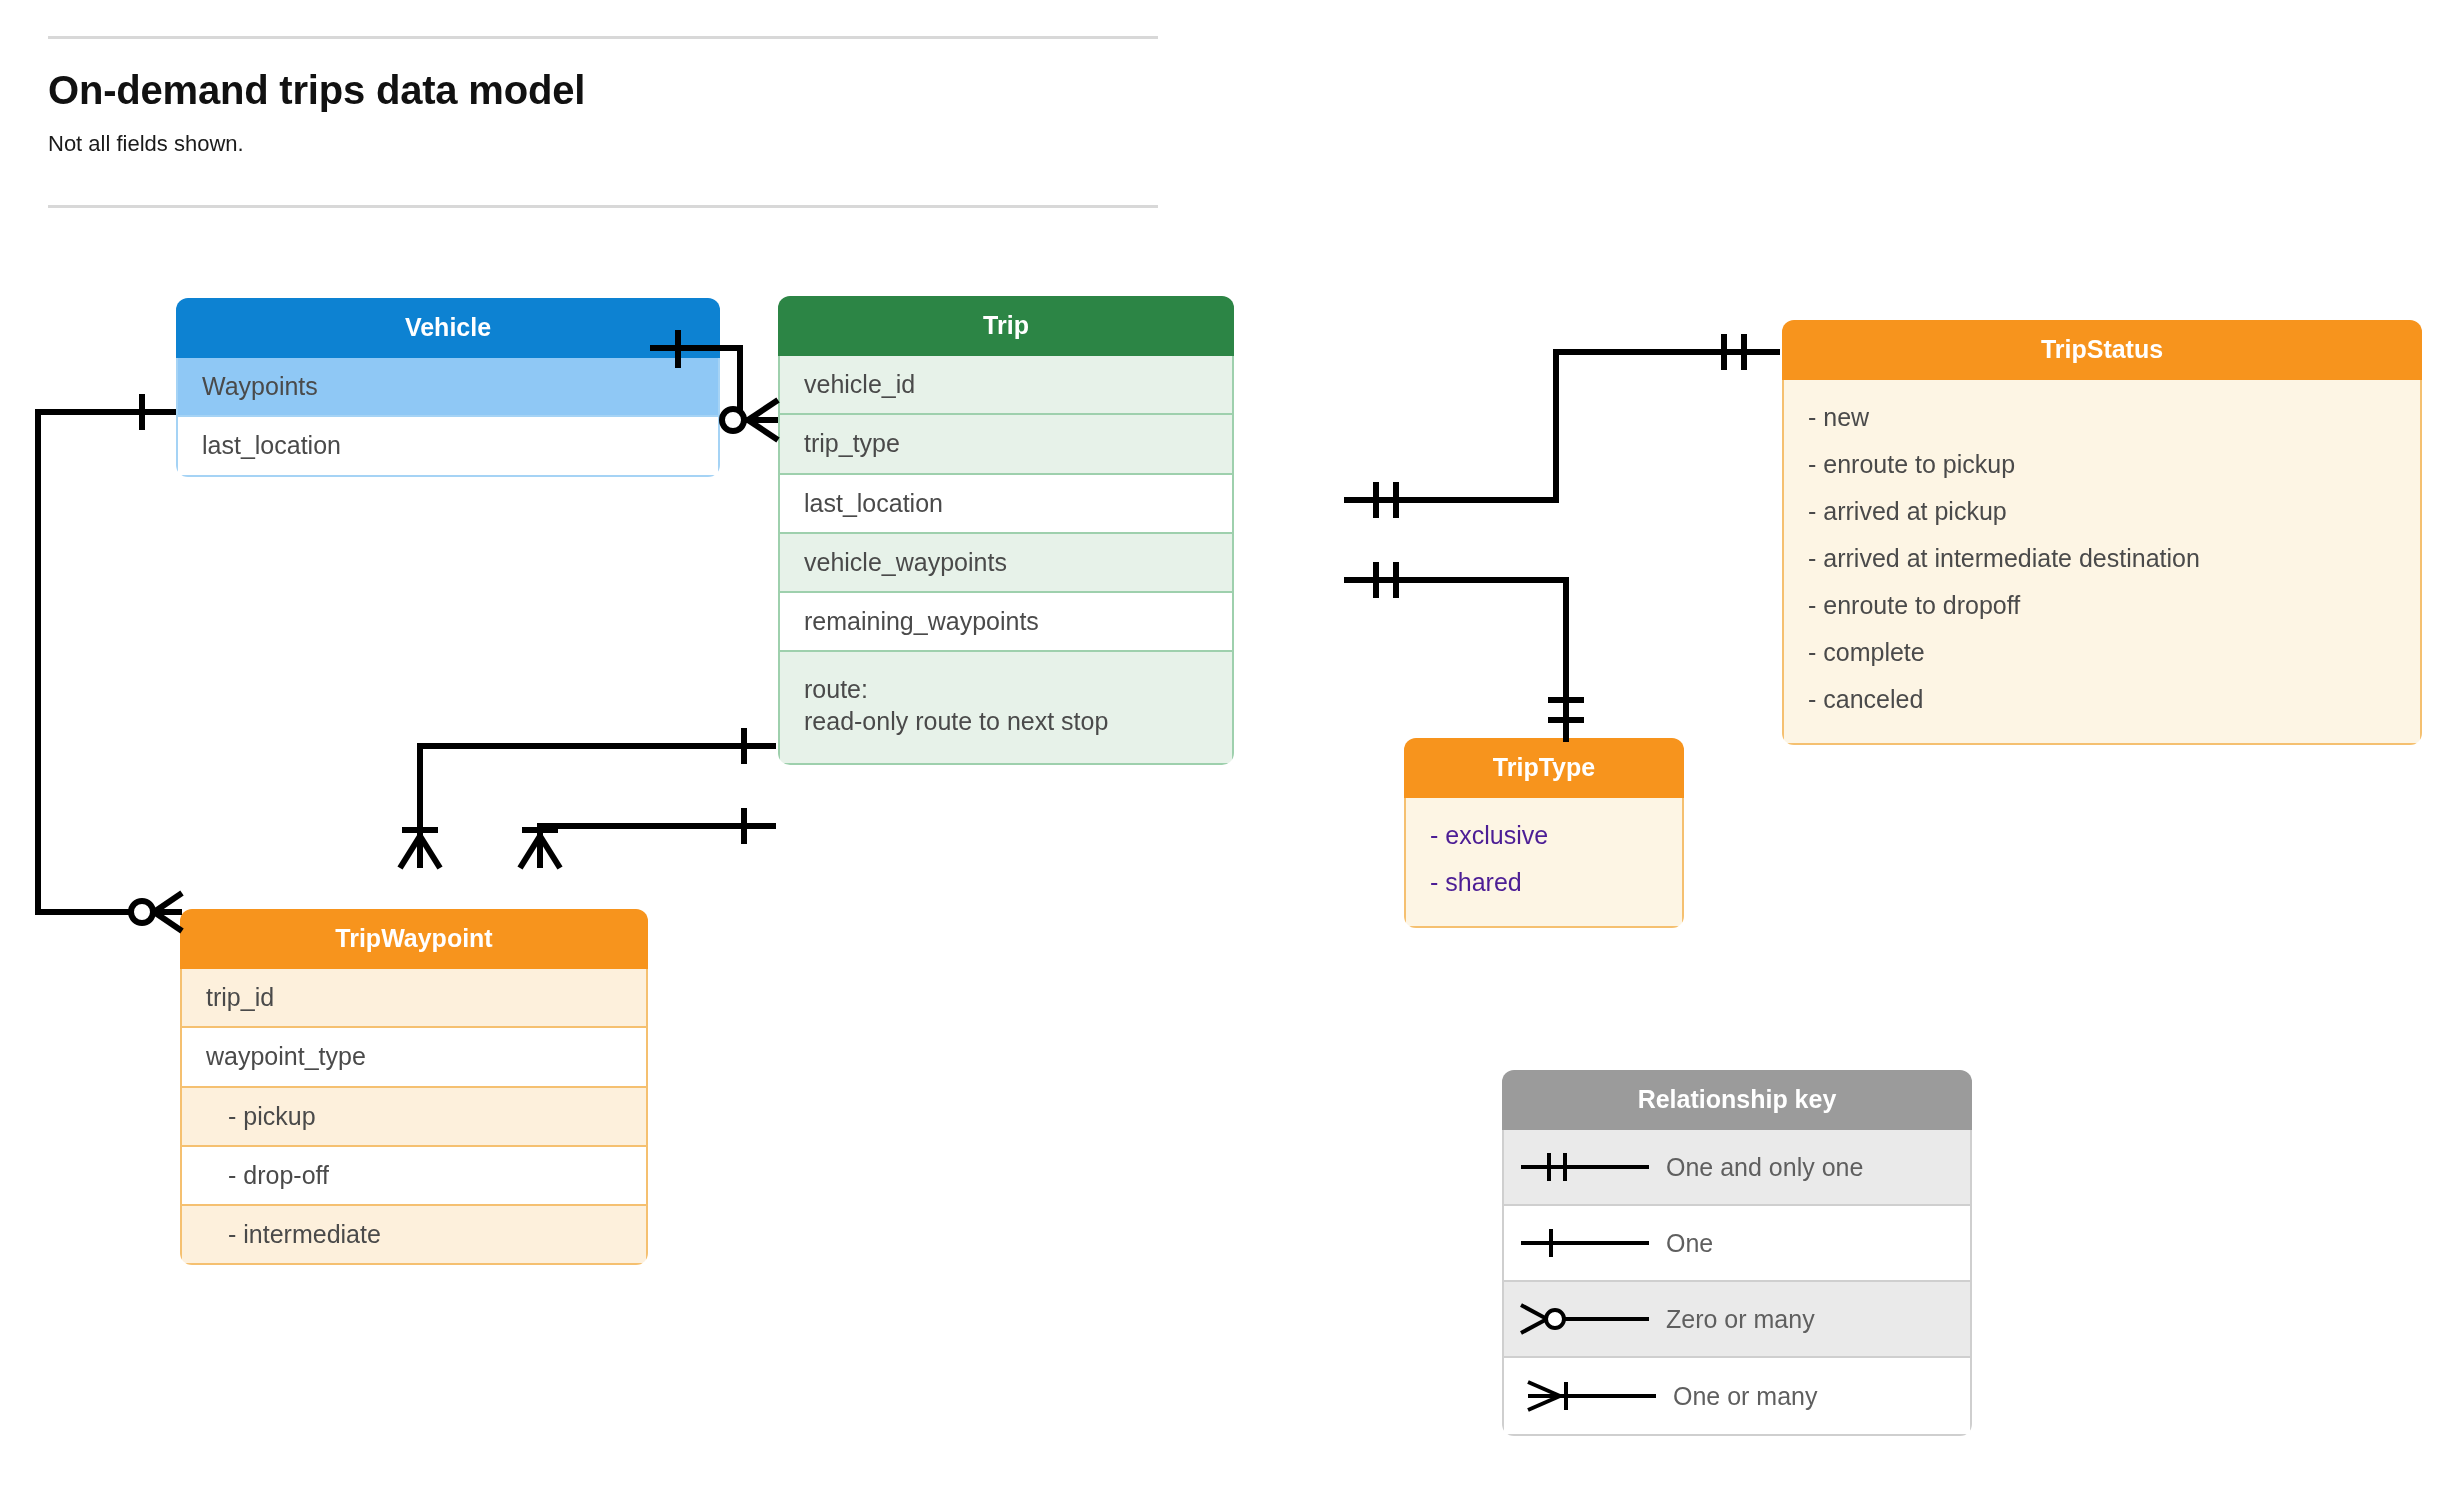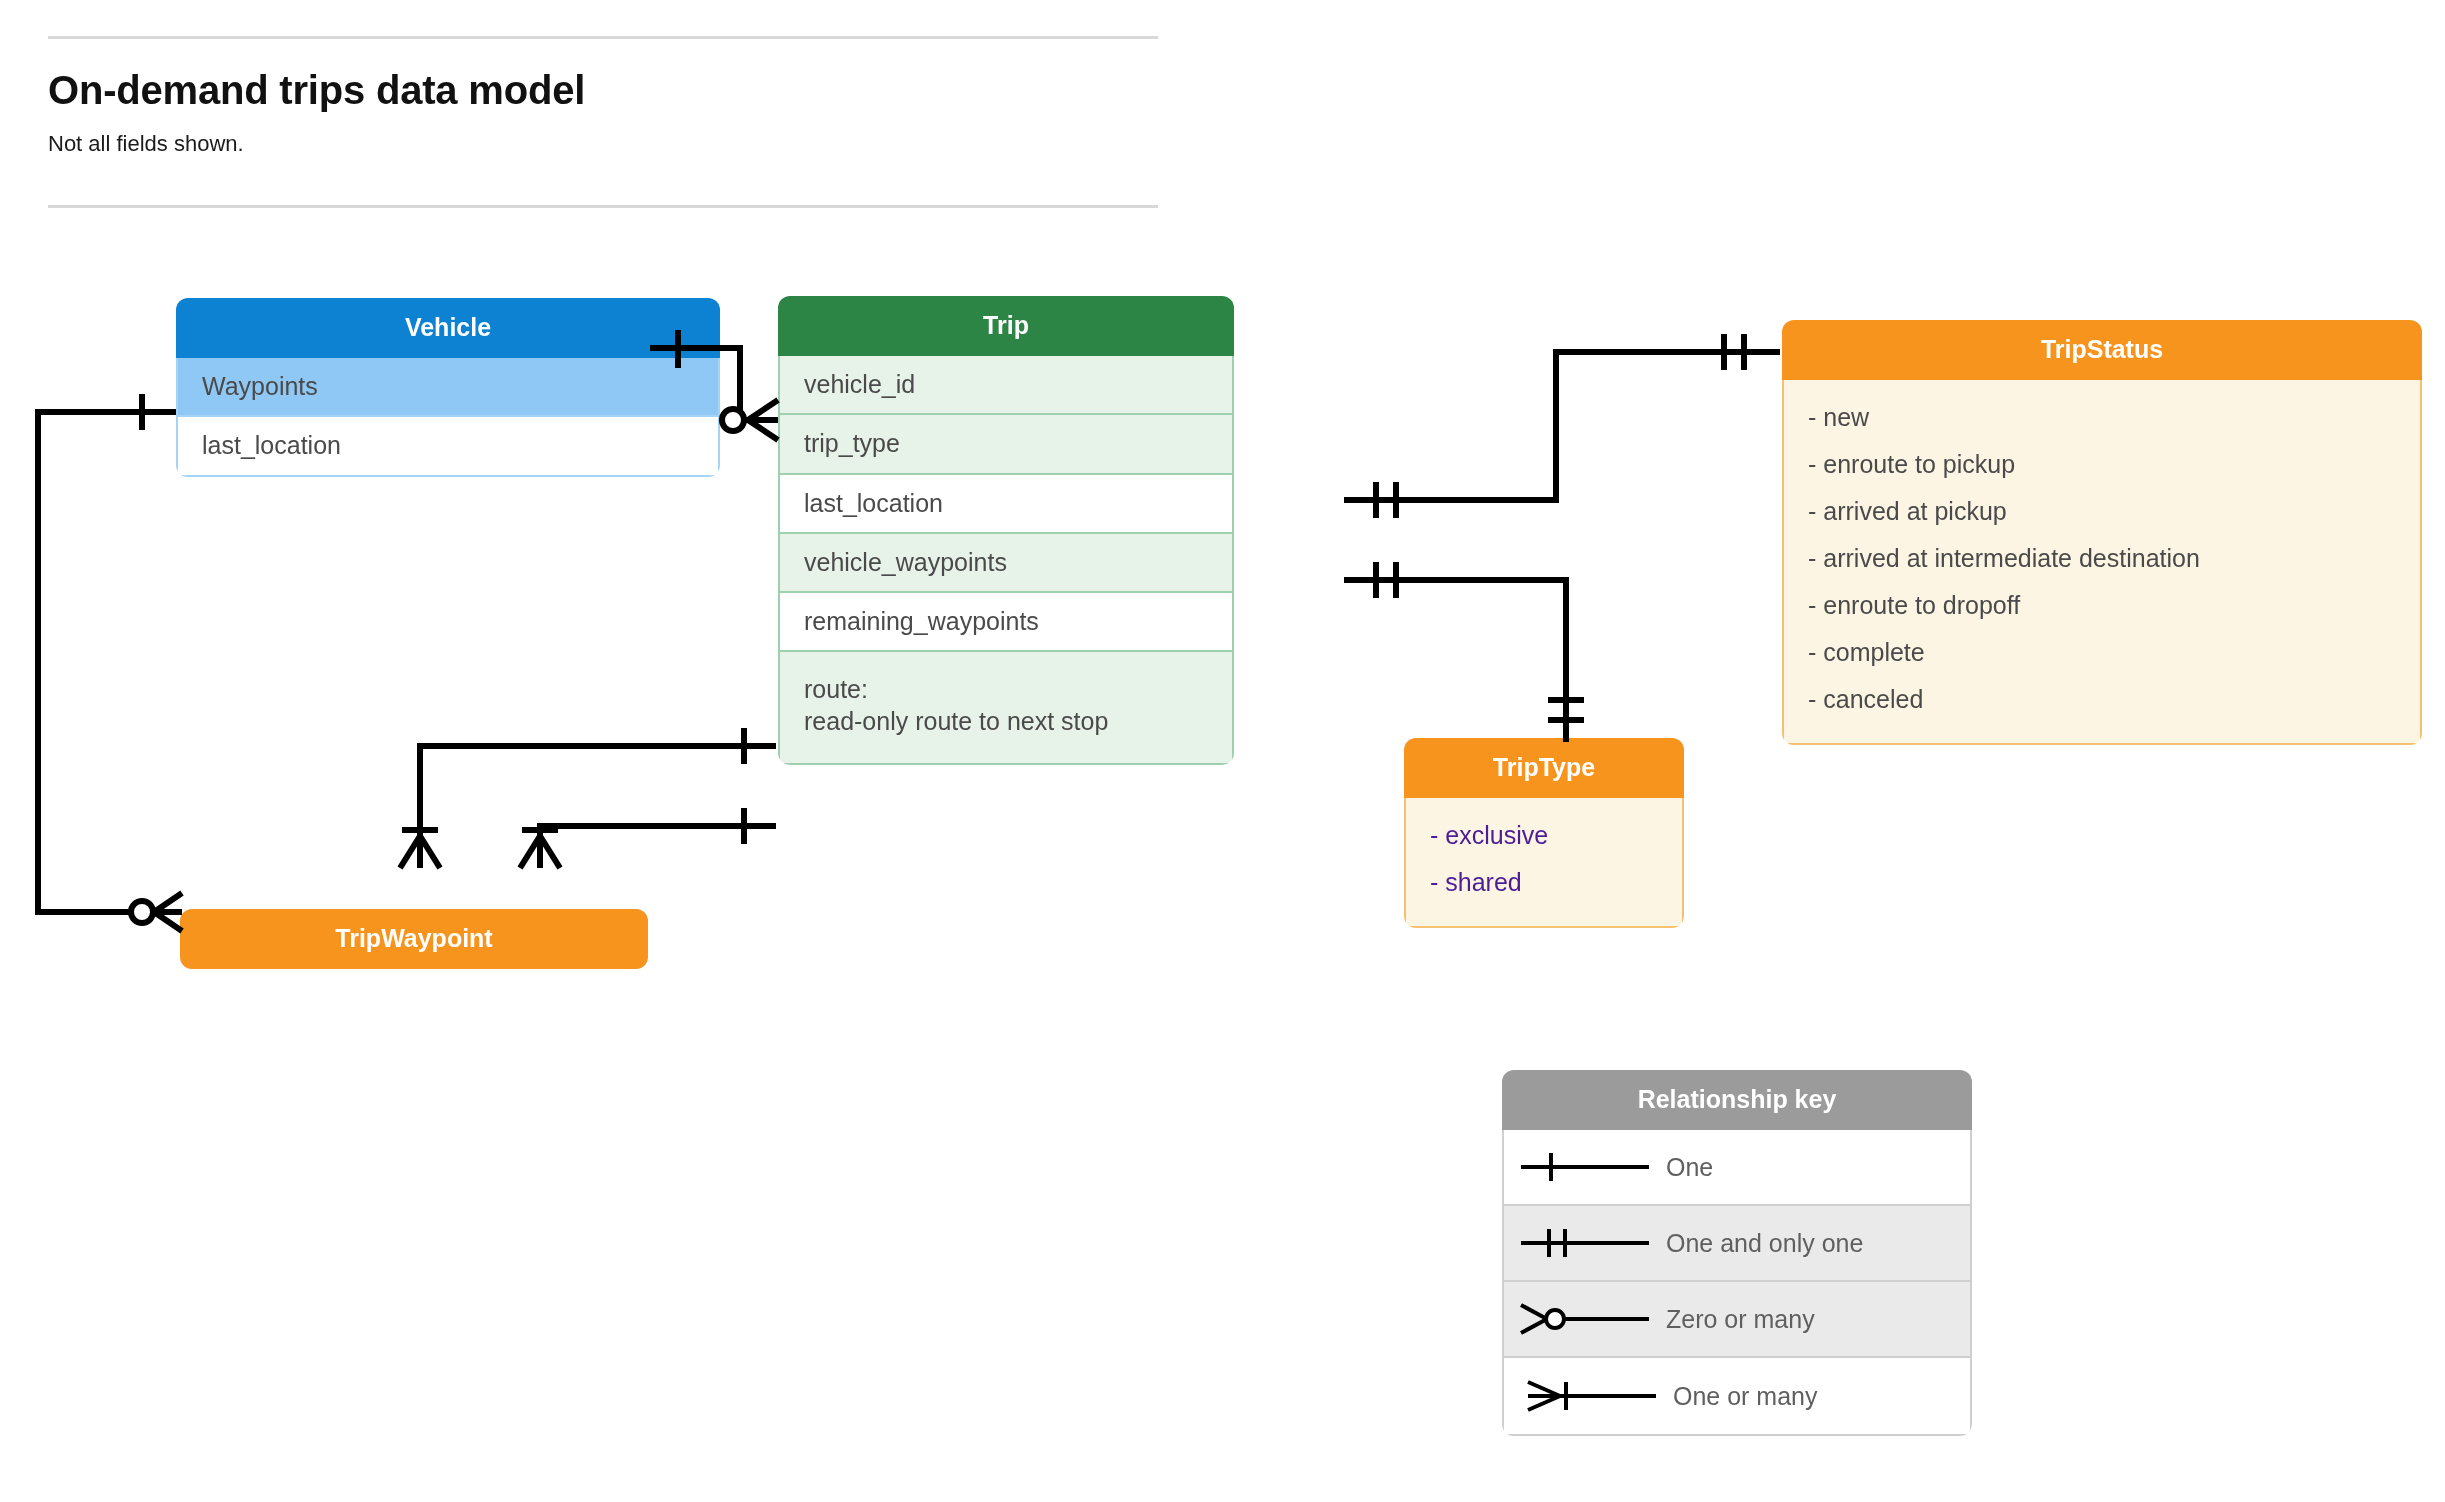--- a/index.html
+++ b/index.html
@@ -235,49 +235,56 @@
   <div class="entity" id="entity-triptype">
     <div class="entity-title">TripType</div>
     <div class="entity-body">
       <div class="enum">- exclusive</div>
       <div class="enum">- shared</div>
     </div>
   </div>
 
   <div class="entity" id="entity-tripwaypoint">
     <div class="entity-title">TripWaypoint</div>
+    <div class="entity-body">
+      <div class="row alt">trip_id</div>
+      <div class="row">waypoint_type</div>
+      <div class="row alt indent">-  pickup</div>
+      <div class="row indent">-  drop-off</div>
+      <div class="row alt indent">-  intermediate</div>
+    </div>
   </div>
 
   <div id="legend">
     <div class="entity-title">Relationship key</div>
     <div class="legend-body">
-
-      <div class="legend-row">
-        <div class="legend-sym">
-          <svg width="140" height="40" viewBox="0 0 140 40">
-            <g stroke="#000" stroke-width="4" fill="none">
-              <line x1="6" y1="20" x2="134" y2="20"></line>
-              <line x1="36" y1="6" x2="36" y2="34"></line>
-            </g>
-          </svg>
-        </div>
-        <div class="legend-label">One</div>
-      </div>
 
       <div class="legend-row alt">
         <div class="legend-sym">
           <svg width="140" height="40" viewBox="0 0 140 40">
             <g stroke="#000" stroke-width="4" fill="none">
               <line x1="6" y1="20" x2="134" y2="20"></line>
               <line x1="34" y1="6" x2="34" y2="34"></line>
               <line x1="50" y1="6" x2="50" y2="34"></line>
             </g>
           </svg>
         </div>
         <div class="legend-label">One and only one</div>
+      </div>
+
+      <div class="legend-row">
+        <div class="legend-sym">
+          <svg width="140" height="40" viewBox="0 0 140 40">
+            <g stroke="#000" stroke-width="4" fill="none">
+              <line x1="6" y1="20" x2="134" y2="20"></line>
+              <line x1="36" y1="6" x2="36" y2="34"></line>
+            </g>
+          </svg>
+        </div>
+        <div class="legend-label">One</div>
       </div>
 
       <div class="legend-row alt">
         <div class="legend-sym">
           <svg width="140" height="40" viewBox="0 0 140 40">
             <g stroke="#000" stroke-width="4" fill="none">
               <line x1="42" y1="20" x2="134" y2="20"></line>
               <line x1="6" y1="6" x2="32" y2="20"></line>
               <line x1="6" y1="34" x2="32" y2="20"></line>
               <circle cx="40" cy="20" r="9" fill="#fff"></circle>

